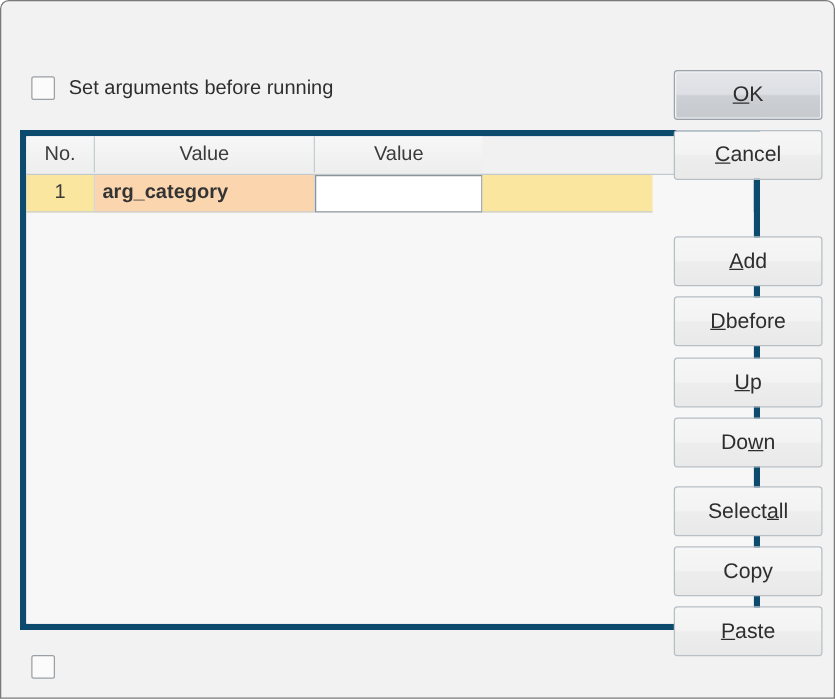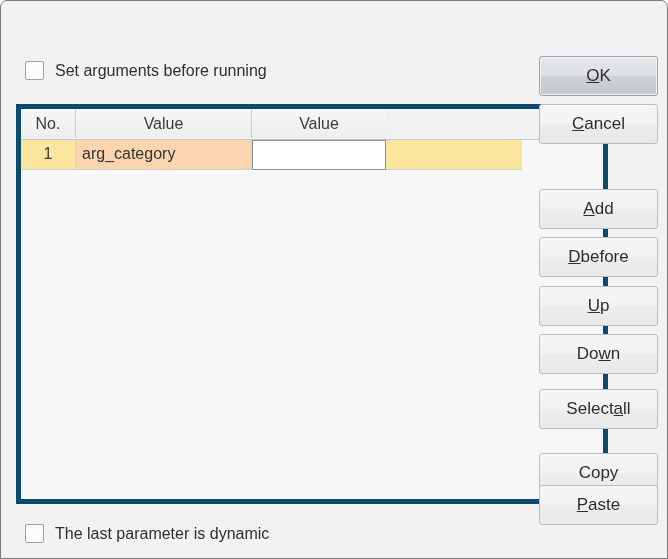--- a/index.html
+++ b/index.html
@@ -88,21 +88,21 @@
   .td{
     box-sizing:border-box;
     height:30px;line-height:28px;
     font-size:16px;color:#333333;
     border-right:1px solid #d3d8dc;
     border-bottom:1px solid #c9d0d4;
     overflow:hidden;white-space:nowrap;
   }
   .td:last-child{border-right:none;}
   .td-no{text-align:center;background:#fbe6a0;color:#3b3b3b;}
-  .td-name{padding-left:6px;background:#fbd5ad;}
+  .td-name{padding-left:6px;background:#fbd5ad;font-weight:bold;}
   .td-value{background:#ffffff;border:1px solid #8d9499;}
   .td-remark{background:#fbe6a0;}
   .tbody-fill{background:#f7f7f7;height:339px;}
   
   .btn{
     position:absolute;left:538px;width:119px;height:40px;
     box-sizing:border-box;
     border:1px solid #b7bfc5;
     border-radius:3px;
     background:linear-gradient(to bottom,#f6f6f6 0%,#f3f3f3 48%,#ededed 52%,#e9e9e9 100%);
@@ -117,21 +117,21 @@
     box-shadow:inset 0 0 0 1px #f2f3f5;
   }
   .btn u{text-decoration:underline;}
   #btn-ok{top:55px;}
   #btn-cancel{top:103px;}
   #btn-add{top:188px;}
   #btn-delete{top:236px;}
   #btn-up{top:285px;}
   #btn-down{top:333px;}
   #btn-selectall{top:388px;}
-  #btn-copy{top:452px;justify-content:center;}
+  #btn-copy{top:436px;justify-content:center;}
   #btn-paste{top:484px;}
 </style>
 </head>
 <body>
 
 <div class="dialog">
 
 
   <div class="cbrow" id="cb-top">
     <span class="cbox"></span>
@@ -148,21 +148,20 @@
       <div class="td td-no c-no">1</div>
       <div class="td td-name c-name">arg_category</div>
       <div class="td td-value c-value"></div>
       <div class="td td-remark c-remark"></div>
     </div>
     <div class="tbody-fill"></div>
   </div>
 
   <div class="cbrow" id="cb-bottom">
     <span class="cbox"></span>
-    <span class="cblabel">The last parameter is dynamic</span>
   </div>
 
   <div class="btn default" id="btn-ok">
     <span></span>
       <u>O</u>
       <span>K</span>
   </div>
   <div class="btn" id="btn-cancel">
     <span></span>
       <u>C</u>

